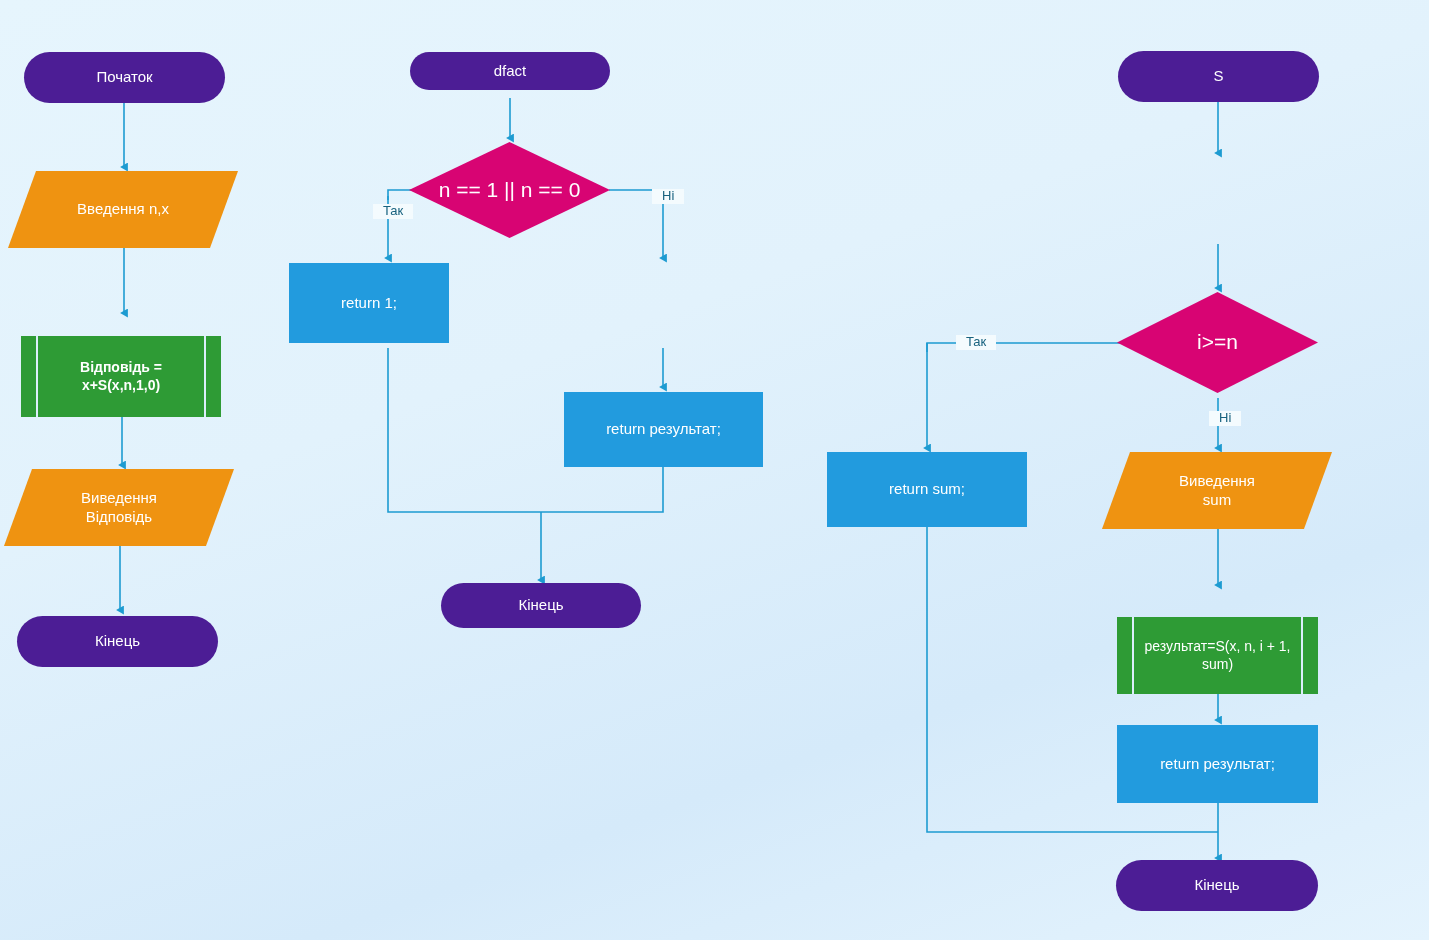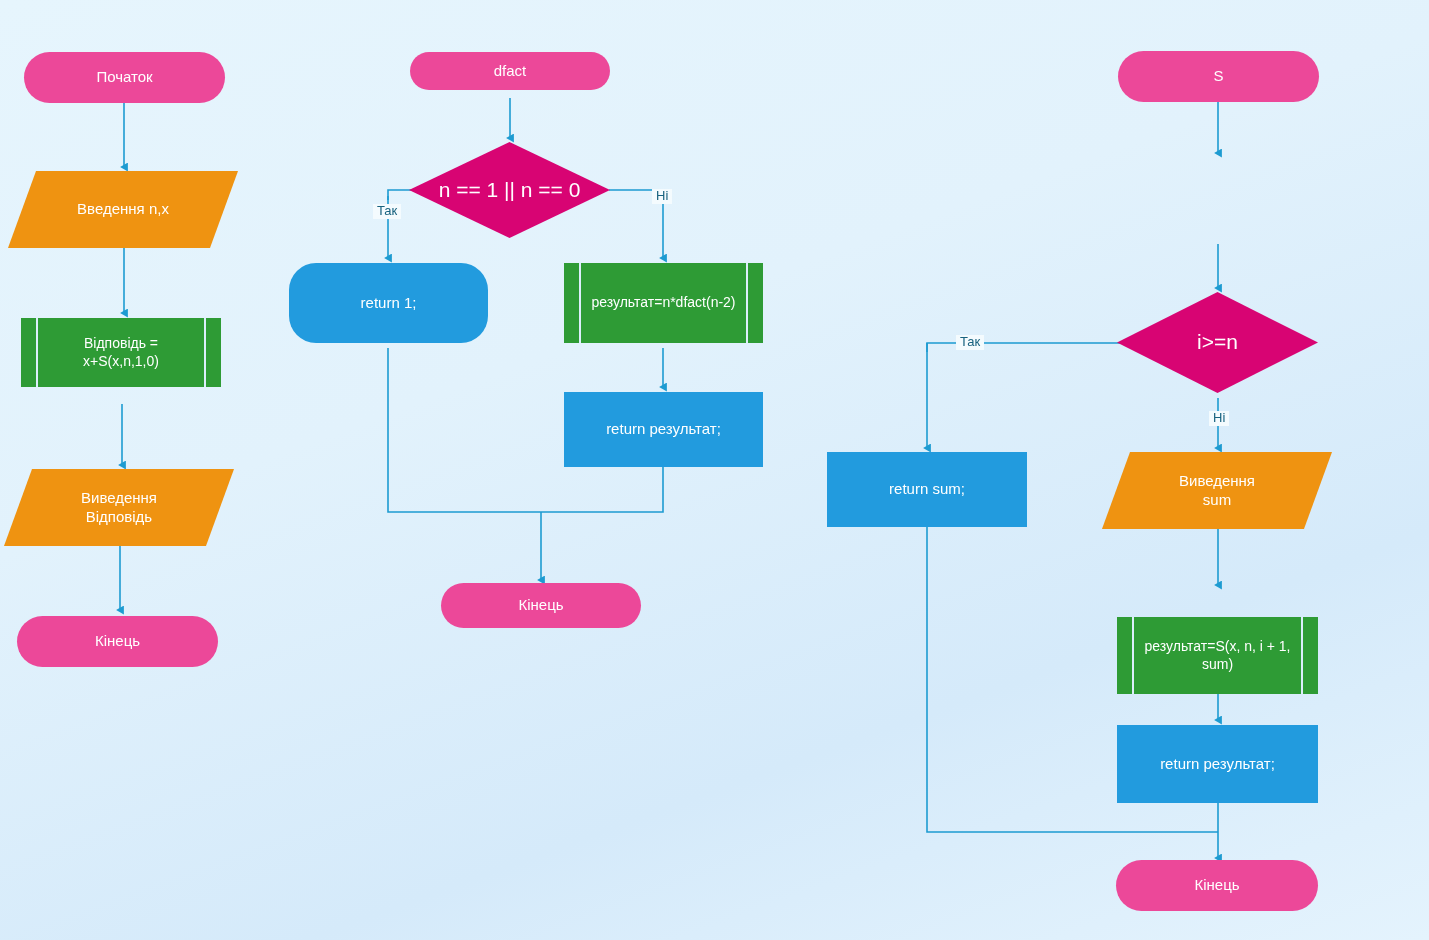--- a/index.html
+++ b/index.html
@@ -35,21 +35,21 @@
     align-items: center;
     justify-content: center;
     text-align: center;
     color: #ffffff;
     line-height: 1.25;
     white-space: pre-line;
   }
 
   
   .n-term {
-    background: #ec4899;
+    background: #4c1d95;
     border-radius: 999px;
     font-size: 15px;
   }
 
   
   .n-io {
     background: transparent;
     font-size: 15px;
   }
   .n-io .skew {
@@ -105,21 +105,21 @@
     position: relative;
     z-index: 2;
   }
 
   
   .edge-label {
     position: absolute;
     font-size: 13px;
     color: #18627f;
     background: #f4fbfe;
-    padding: 0 4px;
+    padding: 0 10px;
     line-height: 1.15;
     white-space: nowrap;
   }
 </style>
 </head>
 <body>
 
 <div id="canvas">
 
   <svg class="edges" viewBox="0 0 1429 940">
@@ -168,21 +168,21 @@
 
   <div class="node n-term" style="left:24px; top:52px; width:201px; height:51px;">
     <span class="lbl">Початок</span>
   </div>
 
   <div class="node n-io" style="left:22px; top:171px; width:202px; height:77px;">
     <span class="skew"></span>
     <span class="lbl">Введення n,x</span>
   </div>
 
-  <div class="node n-pre" style="left:21px; top:318px; width:200px; height:69px;">
+  <div class="node n-pre" style="left:21px; top:336px; width:200px; height:81px;font-weight:bold;">
     <span class="bar l"></span>
     <span class="bar r"></span>
     <span class="lbl">Відповідь =
 x+S(x,n,1,0)</span>
   </div>
 
   <div class="node n-io" style="left:18px; top:469px; width:202px; height:77px;">
     <span class="skew"></span>
     <span class="lbl">Виведення
 Відповідь</span>
@@ -198,29 +198,24 @@
 
   <div class="node n-dec" style="left:409px; top:142px; width:201px; height:96px;">
     <span class="dia"></span>
     <span class="lbl">n == 1 || n == 0</span>
   </div>
 
   <div class="edge-label" style="left:373px; top:204px;">Так</div>
 
   <div class="edge-label" style="left:652px; top:189px;">Ні</div>
 
-  <div class="node n-proc" style="left:289px; top:263px; width:199px; height:80px;border-radius:27px;">
+  <div class="node n-proc" style="left:289px; top:263px; width:160px; height:80px;">
     <span class="lbl">return 1;</span>
   </div>
 
-  <div class="node n-pre" style="left:564px; top:263px; width:199px; height:80px;">
-    <span class="bar l"></span>
-    <span class="bar r"></span>
-    <span class="lbl">результат=n*dfact(n-2)</span>
-  </div>
 
   <div class="node n-proc" style="left:564px; top:392px; width:199px; height:75px;">
     <span class="lbl">return результат;</span>
   </div>
 
   <div class="node n-term" style="left:441px; top:583px; width:200px; height:45px;">
     <span class="lbl">Кінець</span>
   </div>
 
   <div class="node n-term" style="left:1118px; top:51px; width:201px; height:51px;">

